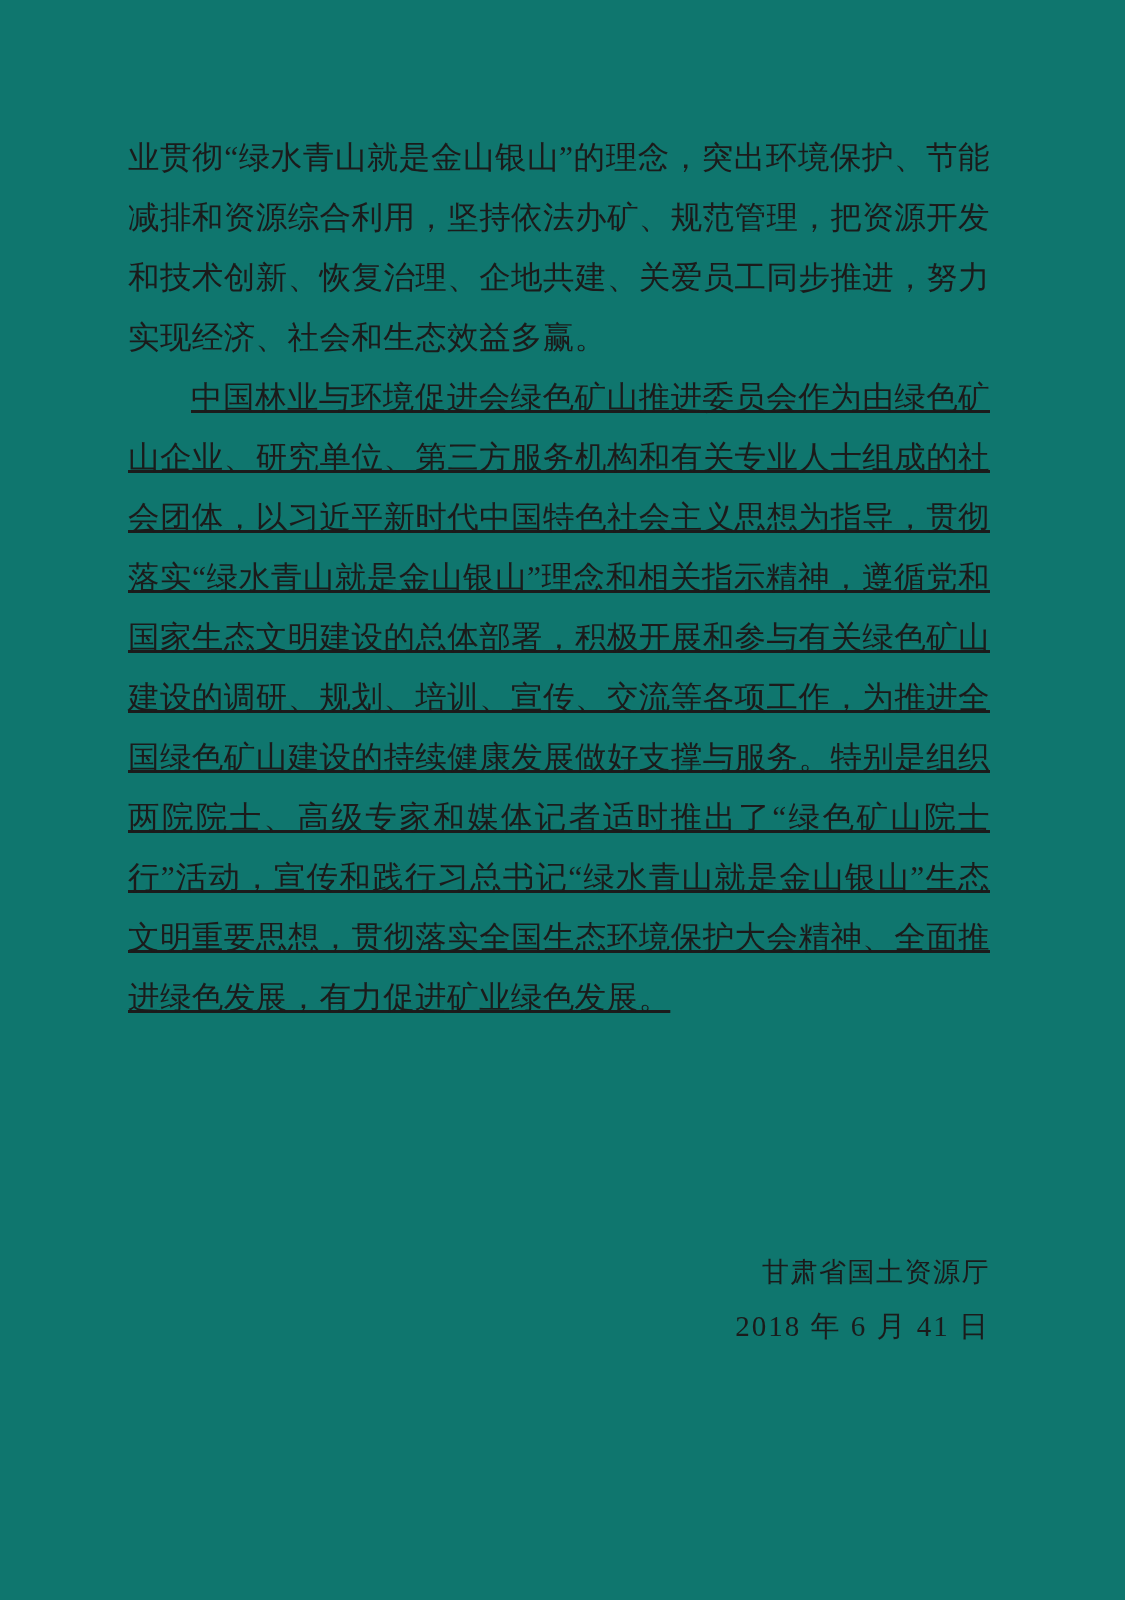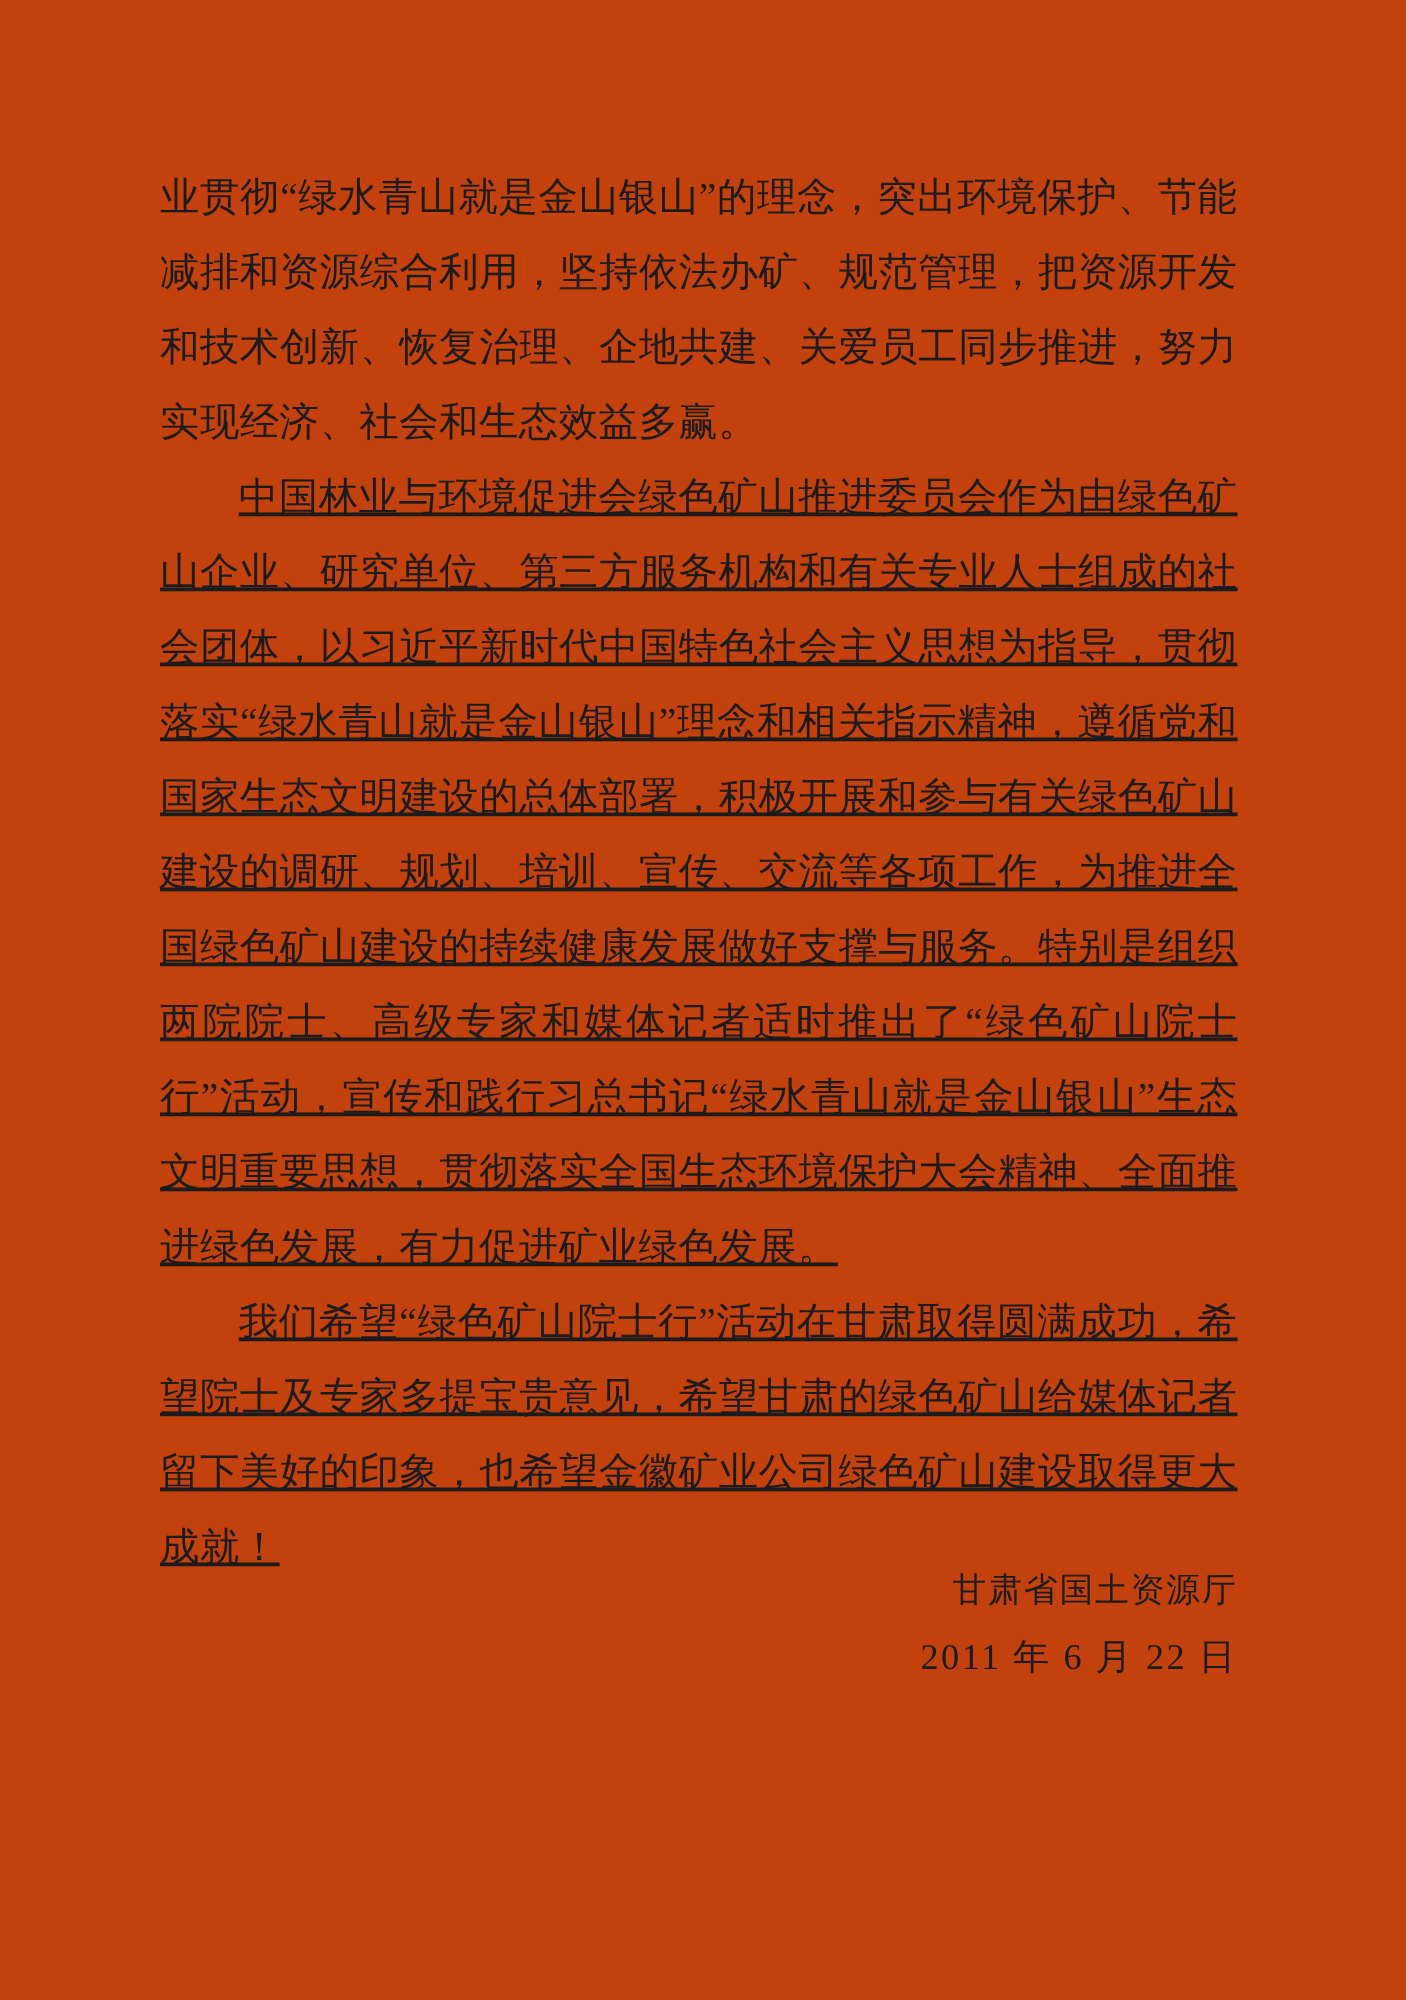--- a/index.html
+++ b/index.html
@@ -13,21 +13,21 @@
     position: relative;
     font-family: "Liberation Serif", "DejaVu Serif", serif;
     color: #1a1a1a;
   }
   .page {
     position: absolute;
     left: 0;
     top: 0;
     width: 1125px;
     height: 1600px;
-    background: #c2410c;
+    background: #0f766e;
     overflow: hidden;
   }
   .content {
     position: absolute;
     left: 128px;
     top: 128px;
     width: 862px;
   }
   .para {
     font-size: 31.5px;
@@ -68,21 +68,20 @@
   }
 </style>
 </head>
 <body>
 
 <div class="page">
 
   <div class="content">
     <p class="para">业贯彻“绿水青山就是金山银山”的理念，突出环境保护、节能减排和资源综合利用，坚持依法办矿、规范管理，把资源开发和技术创新、恢复治理、企地共建、关爱员工同步推进，努力实现经济、社会和生态效益多赢。</p>
     <p class="para indent">中国林业与环境促进会绿色矿山推进委员会作为由绿色矿山企业、研究单位、第三方服务机构和有关专业人士组成的社会团体，以习近平新时代中国特色社会主义思想为指导，贯彻落实“绿水青山就是金山银山”理念和相关指示精神，遵循党和国家生态文明建设的总体部署，积极开展和参与有关绿色矿山建设的调研、规划、培训、宣传、交流等各项工作，为推进全国绿色矿山建设的持续健康发展做好支撑与服务。特别是组织两院院士、高级专家和媒体记者适时推出了“绿色矿山院士行”活动，宣传和践行习总书记“绿水青山就是金山银山”生态文明重要思想，贯彻落实全国生态环境保护大会精神、全面推进绿色发展，有力促进矿业绿色发展。</p>
-    <p class="para indent">我们希望“绿色矿山院士行”活动在甘肃取得圆满成功，希望院士及专家多提宝贵意见，希望甘肃的绿色矿山给媒体记者留下美好的印象，也希望金徽矿业公司绿色矿山建设取得更大成就！</p>
   </div>
 
   <div class="signature">
     <div class="sig-line">甘肃省国土资源厅</div>
-    <div class="sig-date">2011 年 6 月 22 日</div>
+    <div class="sig-date">2018 年 6 月 41 日</div>
   </div>
 
 </div>
 
 </body></html>

